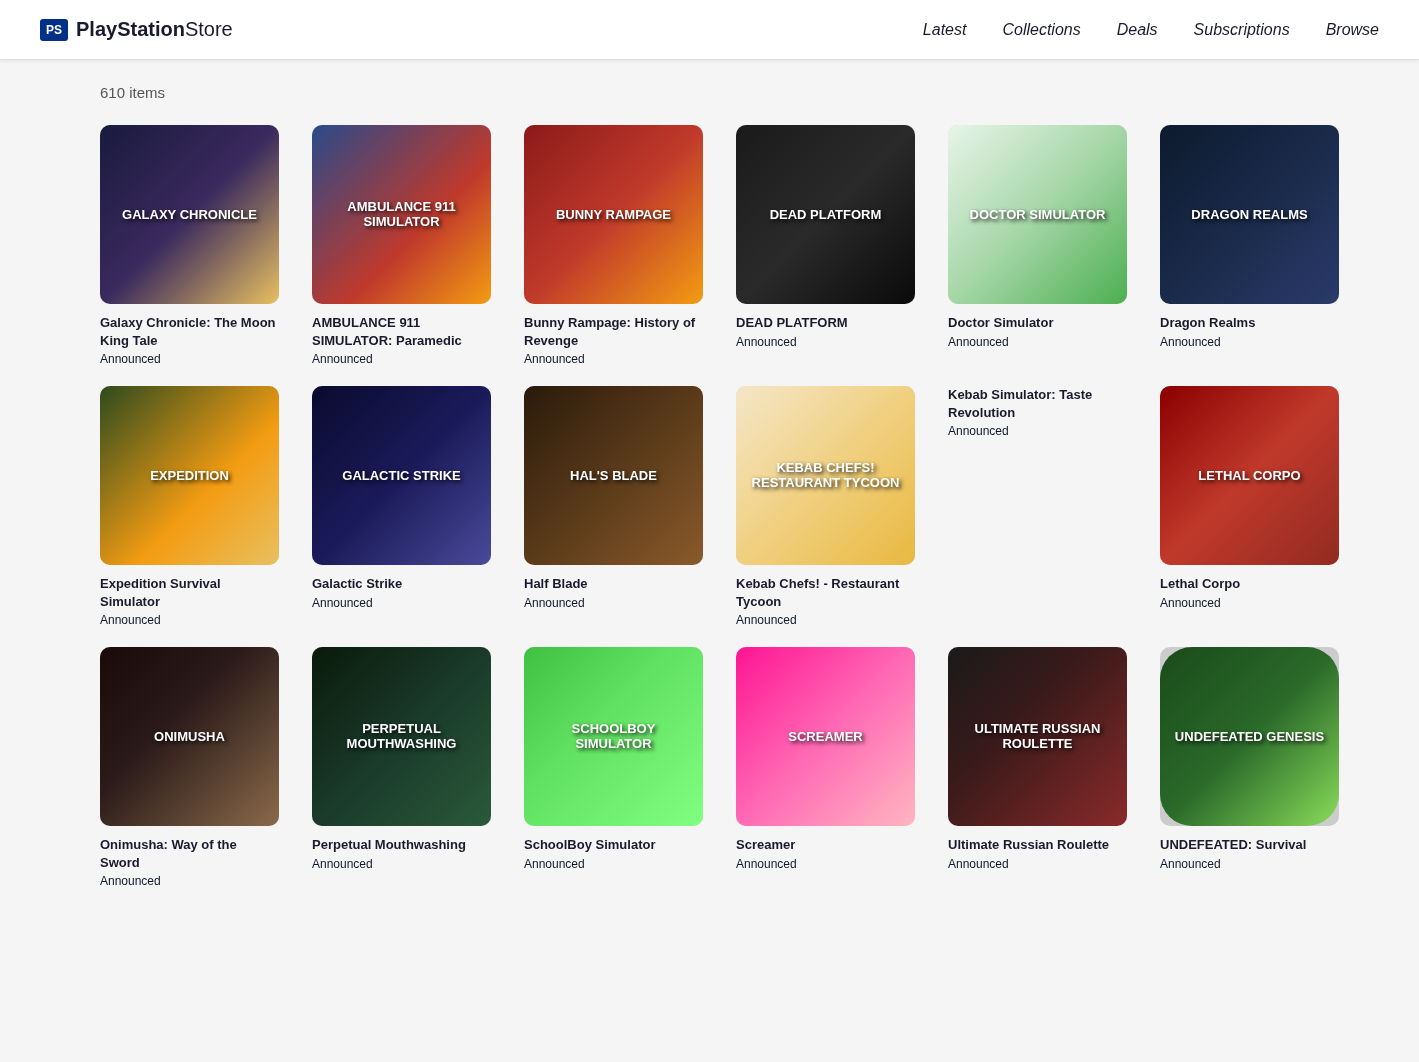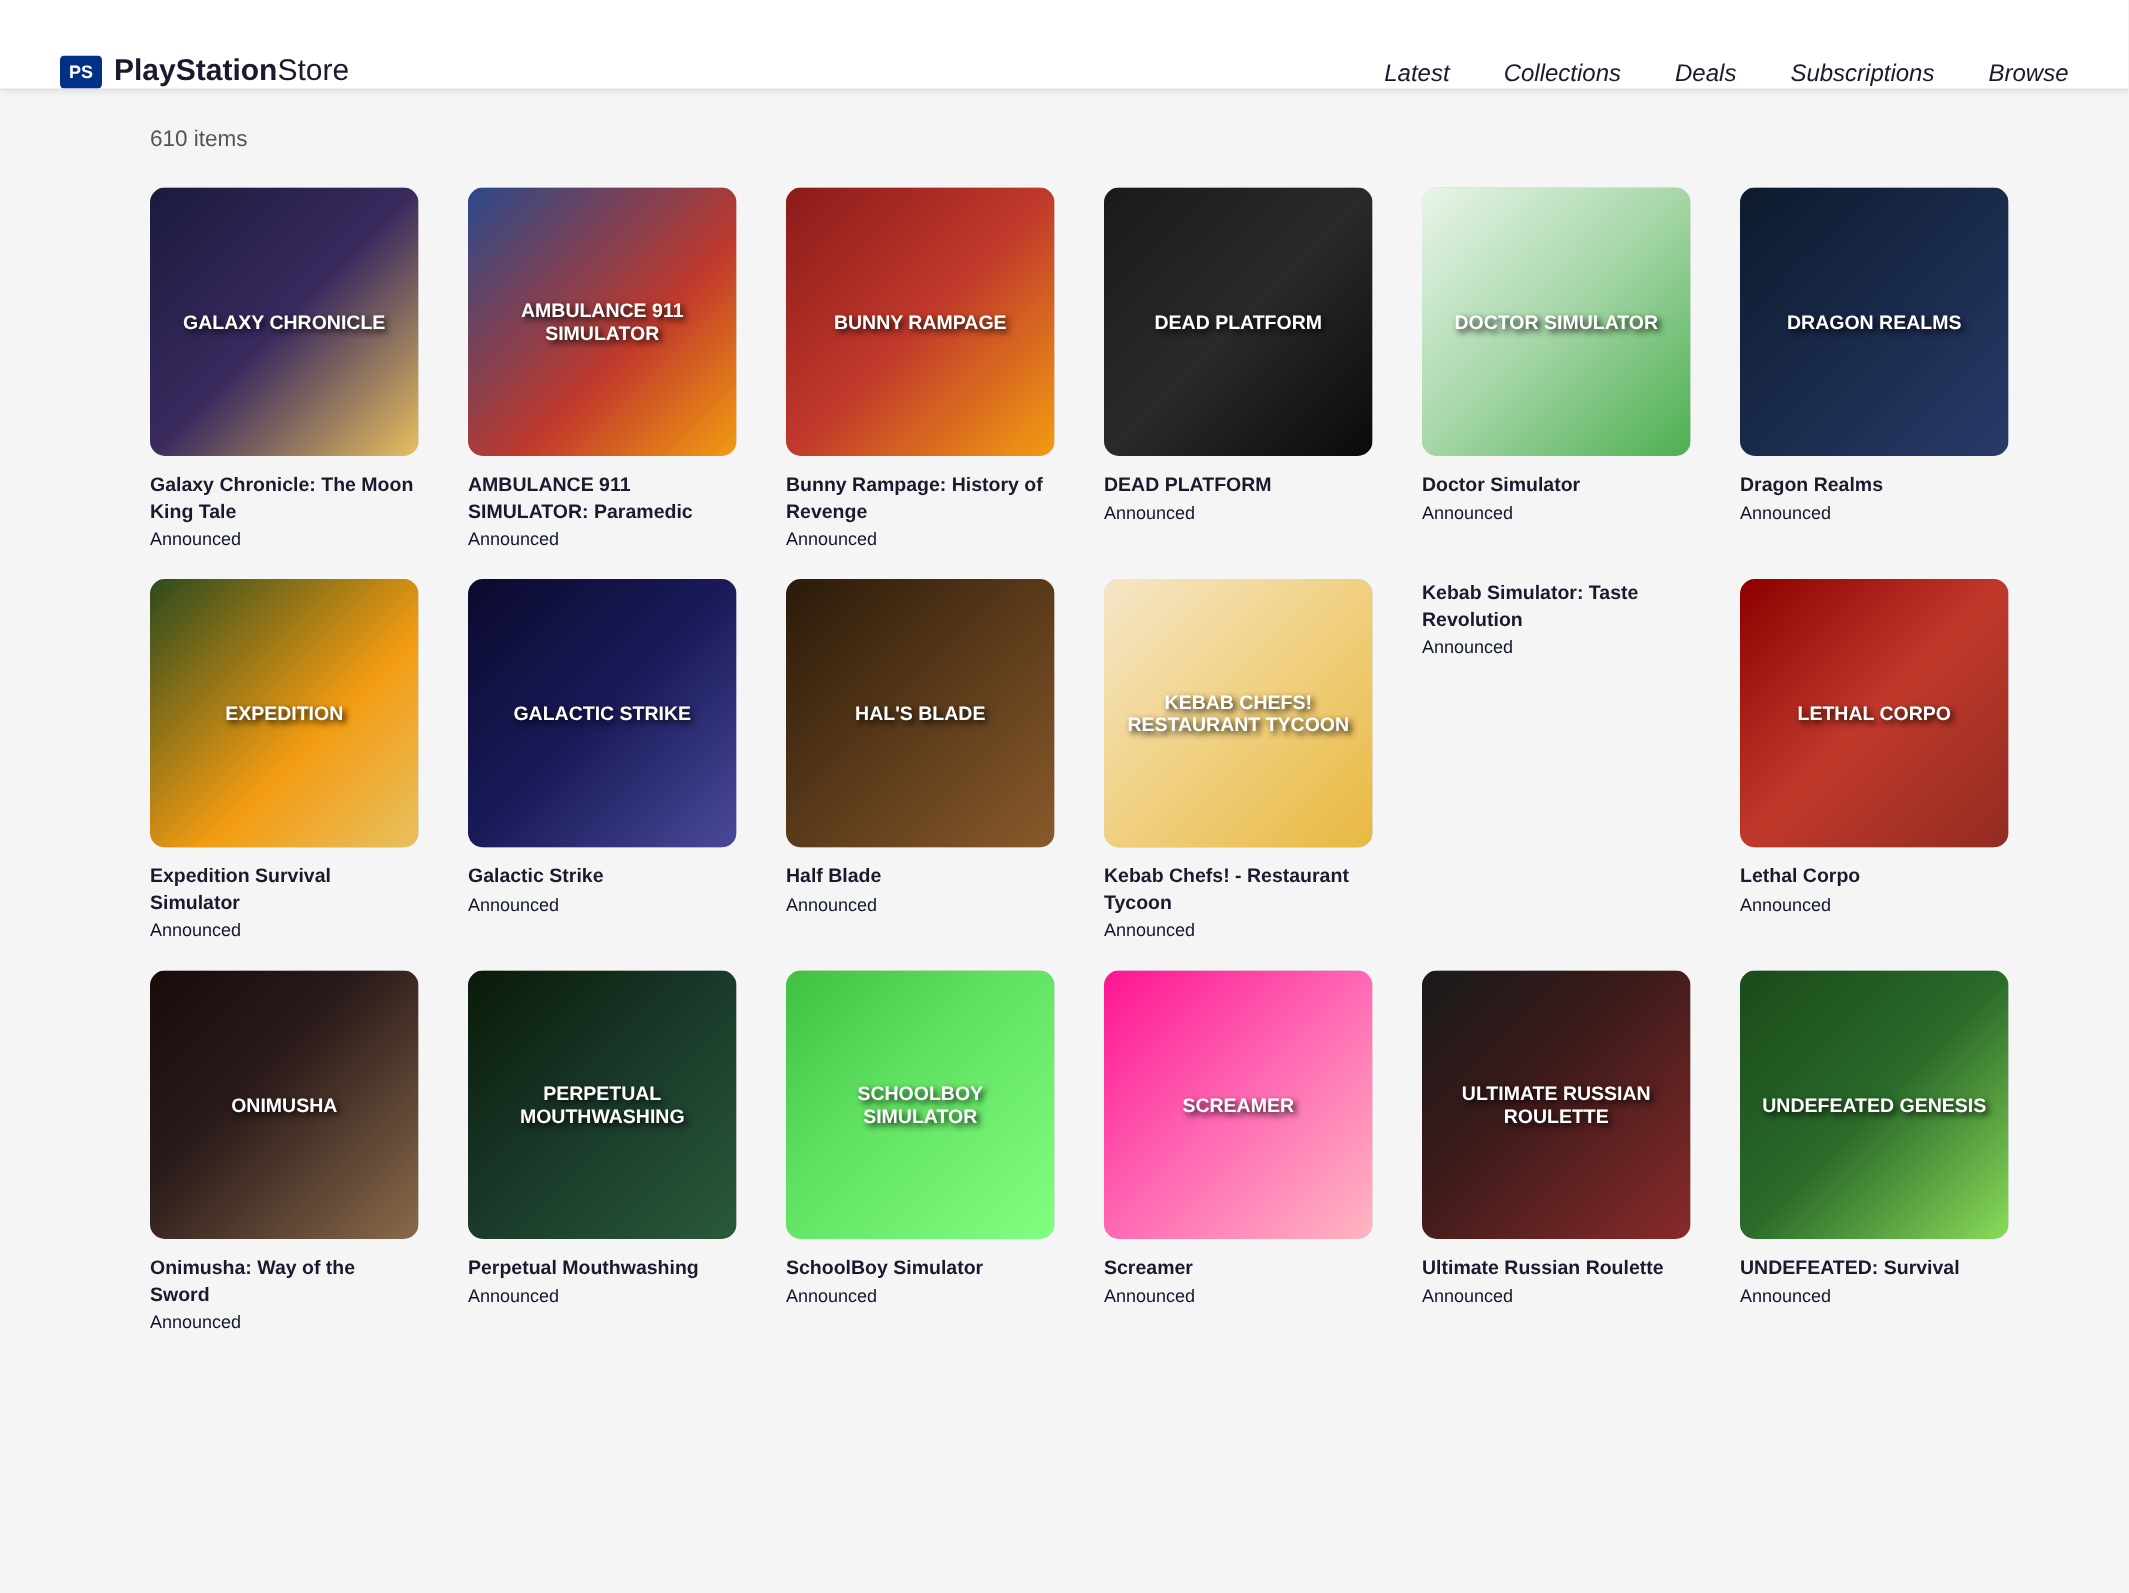--- a/index.html
+++ b/index.html
@@ -5,21 +5,21 @@
     * { margin: 0; padding: 0; box-sizing: border-box; }
     body { font-family: -apple-system, BlinkMacSystemFont, 'Segoe UI', Arial, sans-serif; background: #f5f5f5; min-height: 1062px; }
 
     
     .header {
       background: #fff;
       border-bottom: 1px solid #e0e0e0;
       padding: 0 40px;
       height: 60px;
       display: flex;
-      align-items: flex-end;
+      align-items: center;
       position: sticky;
       top: 0;
       z-index: 100;
       box-shadow: 0 1px 4px rgba(0,0,0,0.08);
     }
     .logo-area {
       display: flex;
       align-items: center;
       gap: 8px;
       margin-right: auto;
@@ -103,21 +103,21 @@
     .thumb-galactic { background: linear-gradient(135deg, #0a0a2e 0%, #1a1a5a 50%, #4a4a9a 100%); }
     .thumb-half-blade { background: linear-gradient(135deg, #2a1a0a 0%, #5a3a1a 50%, #8a5a2a 100%); }
     .thumb-kebab-chefs { background: linear-gradient(135deg, #f5e6c8 0%, #f0d080 50%, #e8b840 100%); }
     .thumb-kebab-sim { background: linear-gradient(135deg, #e8c040 0%, #f0a030 50%, #e84820 100%); }
     .thumb-lethal { background: linear-gradient(135deg, #8b0000 0%, #c0392b 50%, #922b21 100%); }
     .thumb-onimusha { background: linear-gradient(135deg, #1a0a0a 0%, #2a1a1a 40%, #8a6a4a 100%); }
     .thumb-perpetual { background: linear-gradient(135deg, #0a1a0a 0%, #1a3a2a 50%, #2a5a3a 100%); }
     .thumb-schoolboy { background: linear-gradient(135deg, #40c040 0%, #60e060 40%, #80ff80 100%); }
     .thumb-screamer { background: linear-gradient(135deg, #ff1493 0%, #ff69b4 50%, #ffb6c1 100%); }
     .thumb-ultimate { background: linear-gradient(135deg, #1a1a1a 0%, #3a1a1a 40%, #8a2a2a 100%); }
-    .thumb-undefeated { background: linear-gradient(135deg, #1a4a1a 0%, #2a6a2a 50%, #8adc5a 100%); }
+    .thumb-undefeated { background: linear-gradient(135deg, #1a4a1a 0%, #2a6a2a 50%, #8adc5a 100%); border-radius: 32px; }
 
     
     .thumb-svg {
       width: 100%;
       height: 100%;
       display: flex;
       align-items: center;
       justify-content: center;
       position: relative;
       overflow: hidden;

